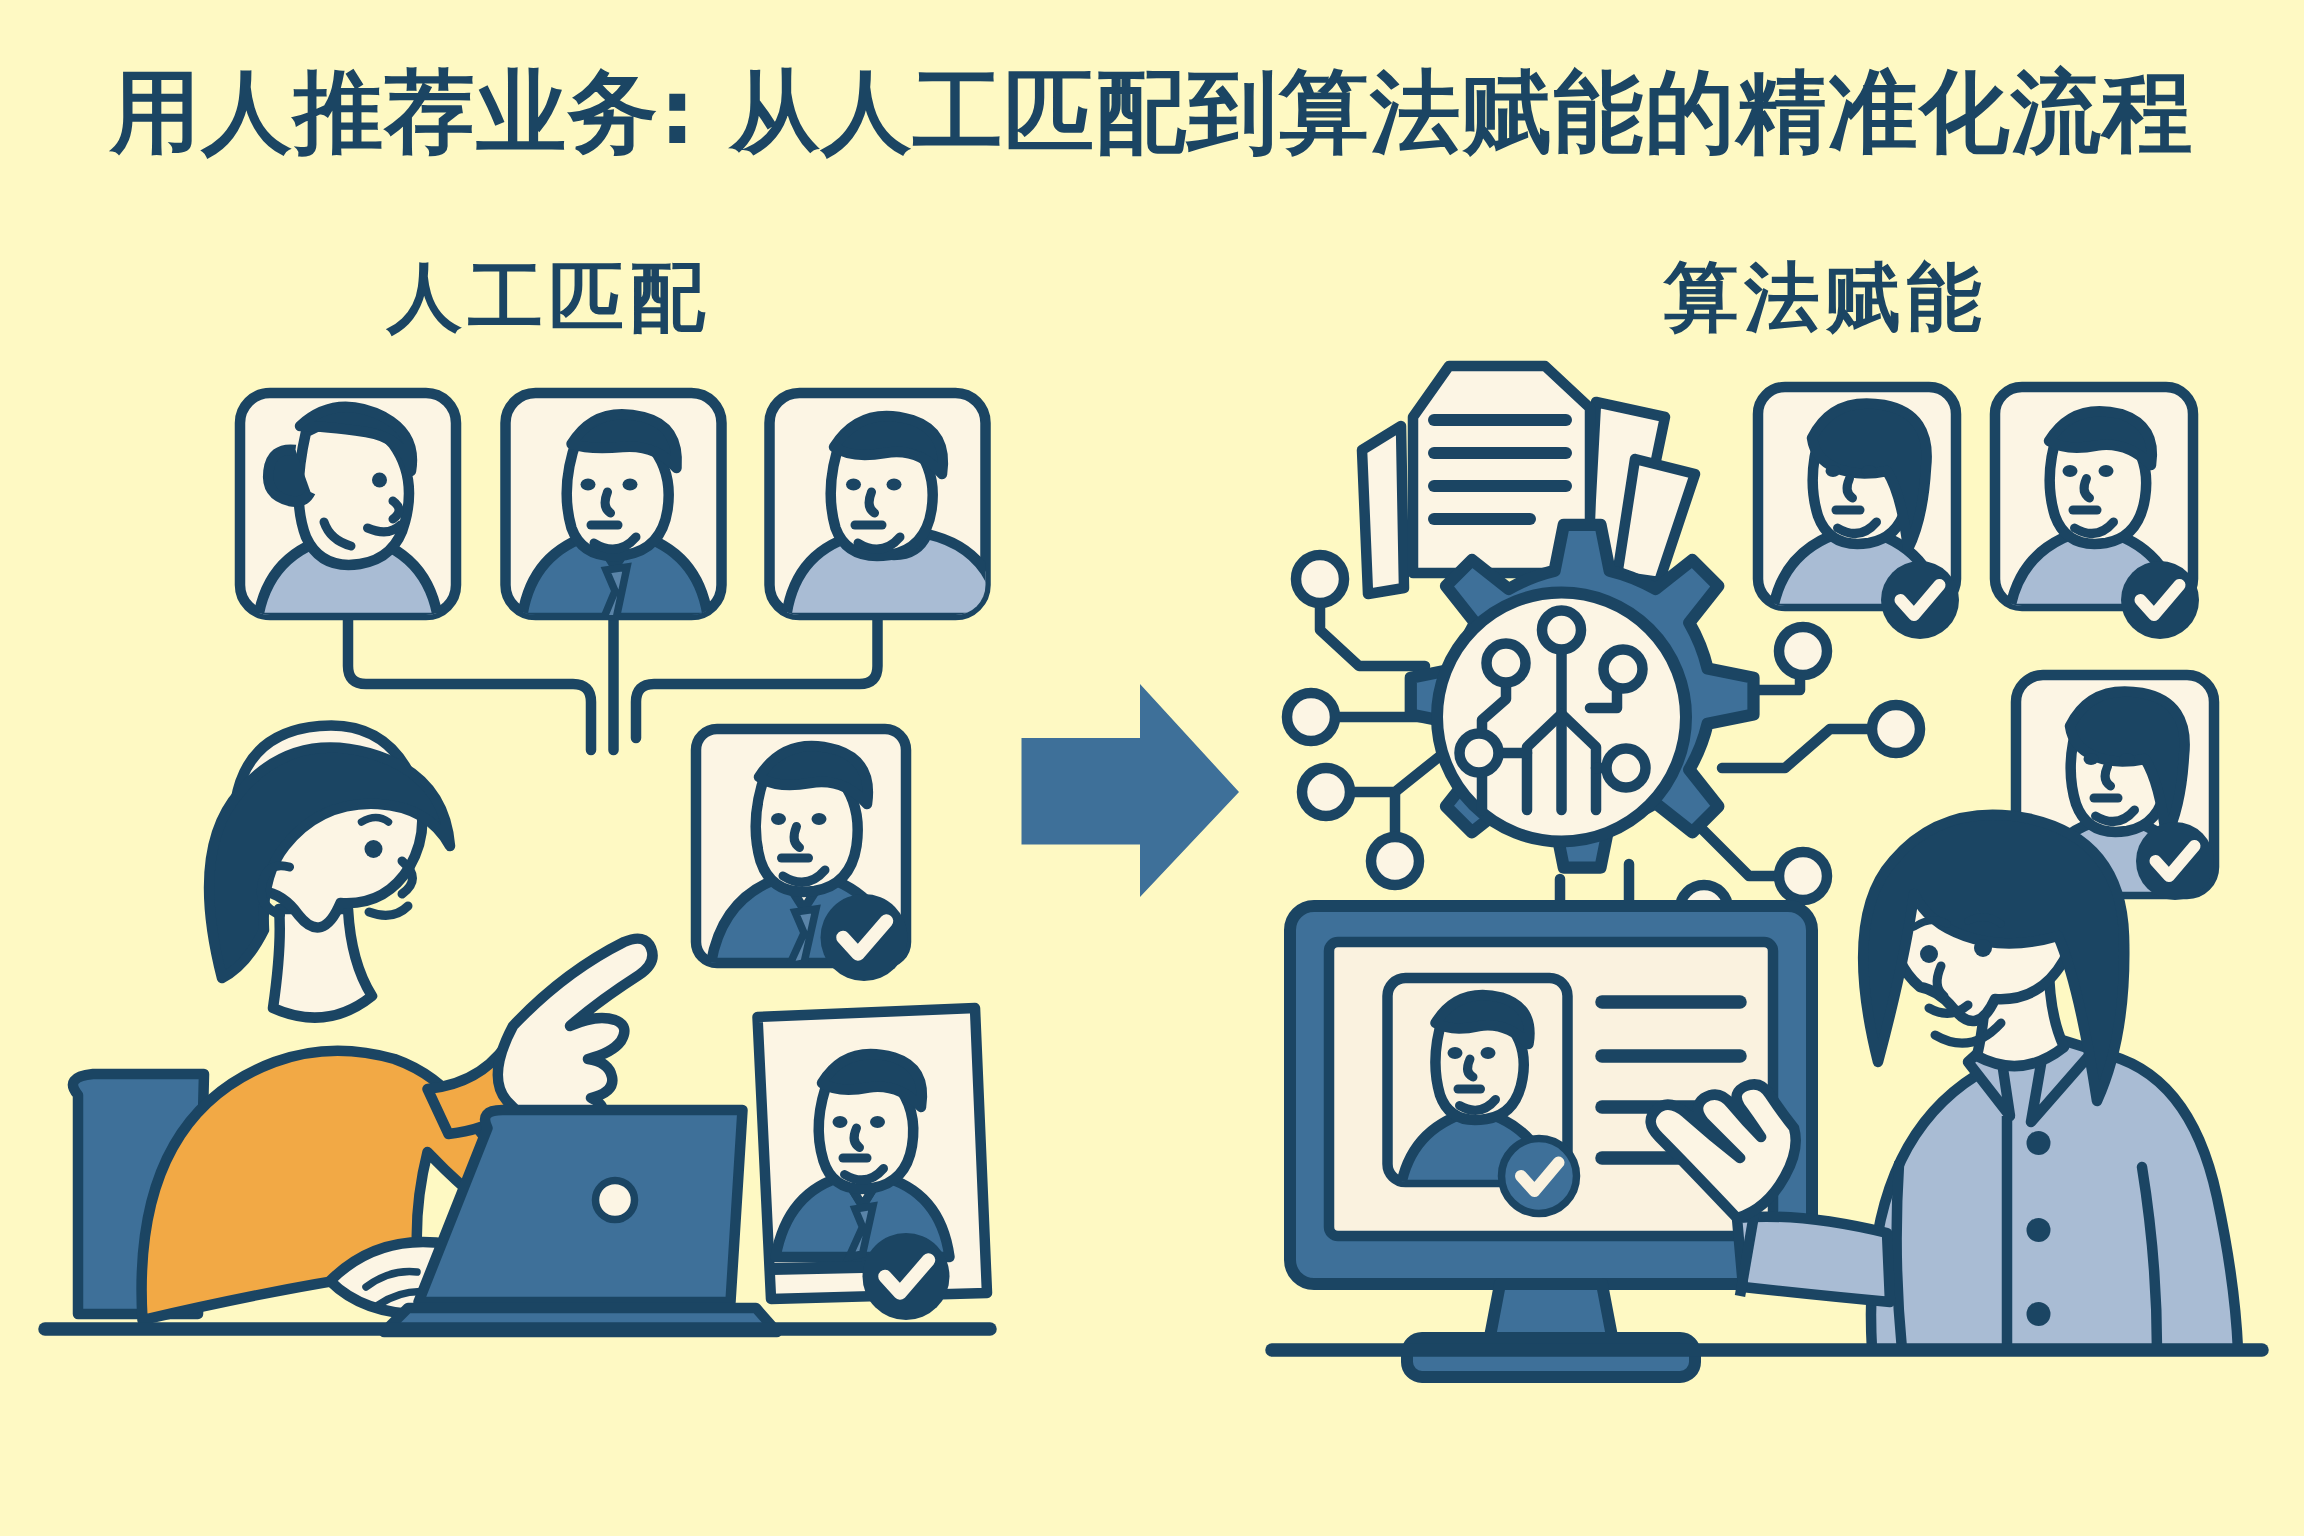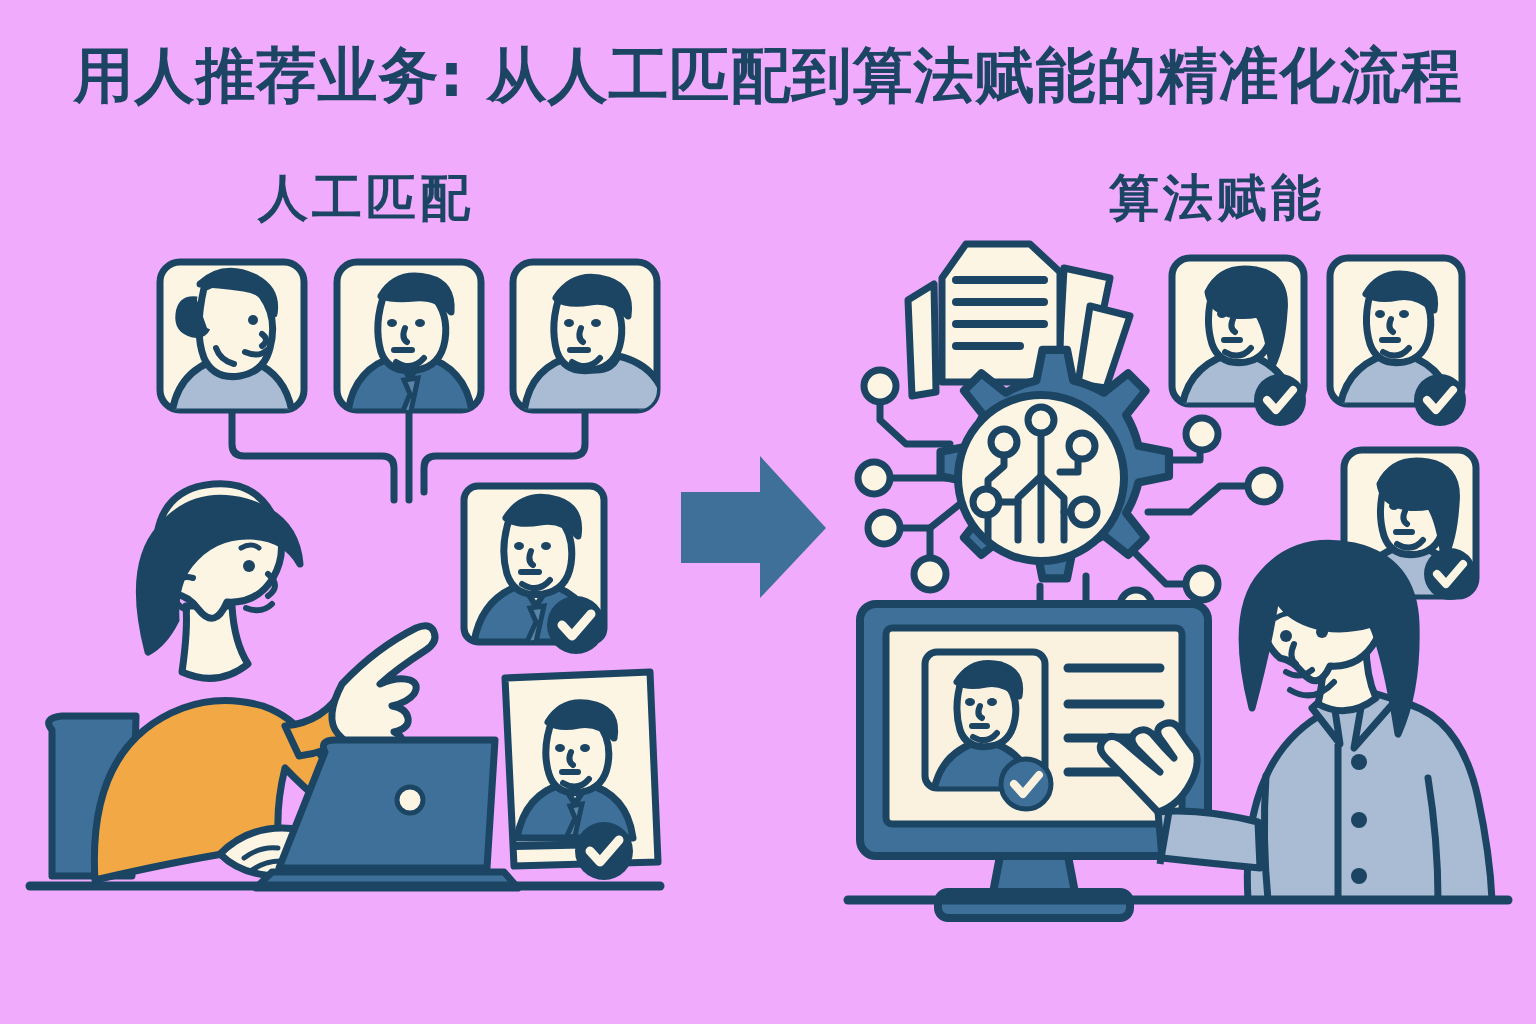--- a/index.html
+++ b/index.html
@@ -7,21 +7,21 @@
     padding: 0;
     background: #FCF5E4;
   }
   body {
     font-family: "Liberation Sans", sans-serif;
   }
   #poster {
     position: relative;
     width: 1536px;
     height: 1024px;
-    background: #f0abfc;
+    background: #fef9c3;
     overflow: hidden;
   }
   #poster-title {
     position: absolute;
     top: 42px;
     left: 0;
     width: 1536px;
     text-align: center;
     font-size: 60px;
     font-weight: bold;

